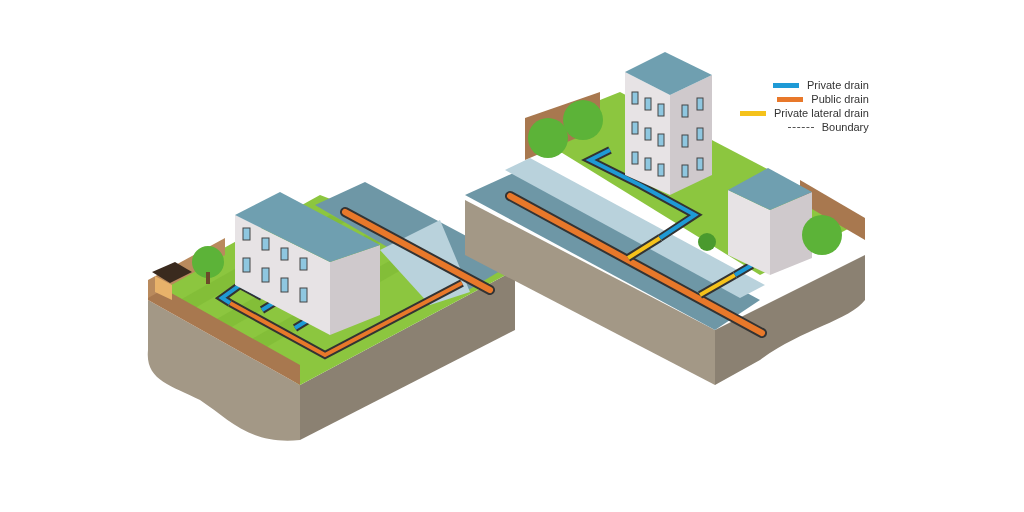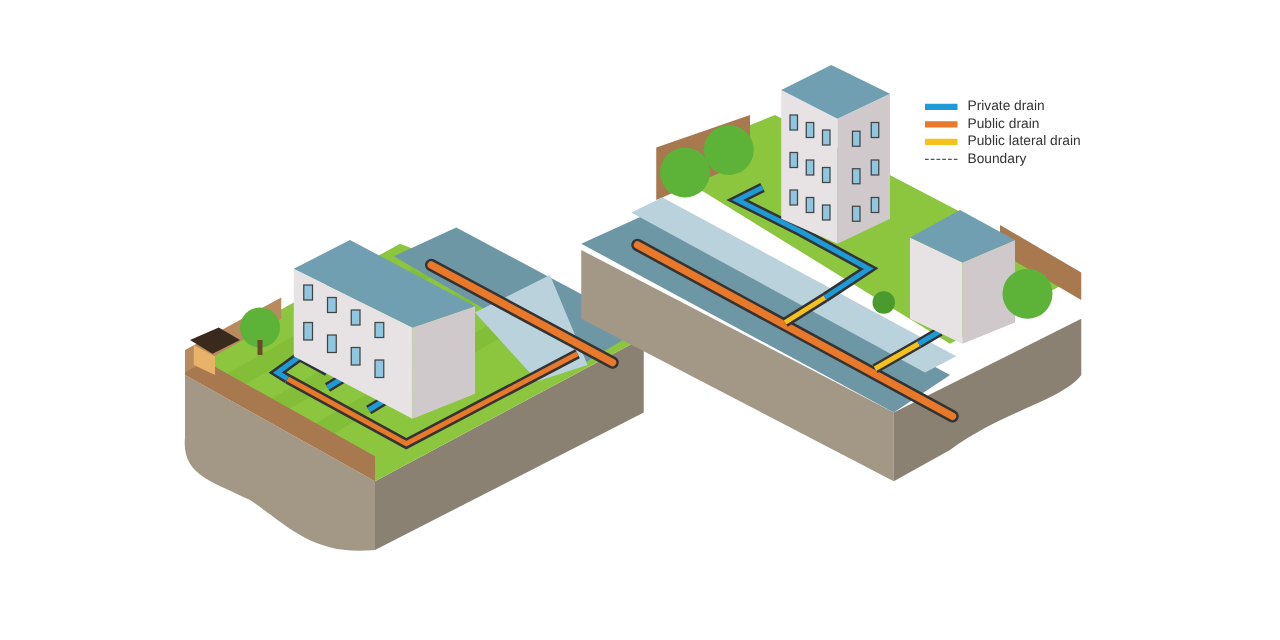--- a/index.html
+++ b/index.html
@@ -1,19 +1,19 @@
 <!DOCTYPE html>
 <html><head>
 <meta charset="utf-8">
 <style>
   html,body{margin:0;padding:0;background:#ffffff;}
   #stage{position:relative;width:1024px;height:512px;overflow:hidden;background:#ffffff;}
   svg{position:absolute;left:0;top:0;}
   .legend{position:absolute;left:740px;top:78px;font-family:"Liberation Sans",sans-serif;font-size:11px;color:#333;}
-  .legend-row{display:flex;align-items:center;height:14px;}
+  .legend-row{display:flex;align-items:center;height:14px;justify-content:flex-end;}
   .swatch{width:26px;height:5px;margin-right:8px;}
   .swatch.dash{height:0;border-top:1.5px dashed #555;background:none;}
 </style>
 </head>
 <body>
 
 <div id="stage">
 <svg width="1024" height="512" viewBox="0 0 1024 512">
 
   <g>
@@ -118,20 +118,20 @@
   <div class="legend-row">
     <span class="swatch" style="background:#1e9ad6"></span>
     <span>Private drain</span>
   </div>
   <div class="legend-row">
     <span class="swatch" style="background:#e8782a"></span>
     <span>Public drain</span>
   </div>
   <div class="legend-row">
     <span class="swatch" style="background:#f5c21b"></span>
-    <span>Public lateral drain</span>
+    <span>Private lateral drain</span>
   </div>
   <div class="legend-row">
     <span class="swatch dash"></span>
     <span>Boundary</span>
   </div>
 </div>
 </div>
 
 </body></html>

